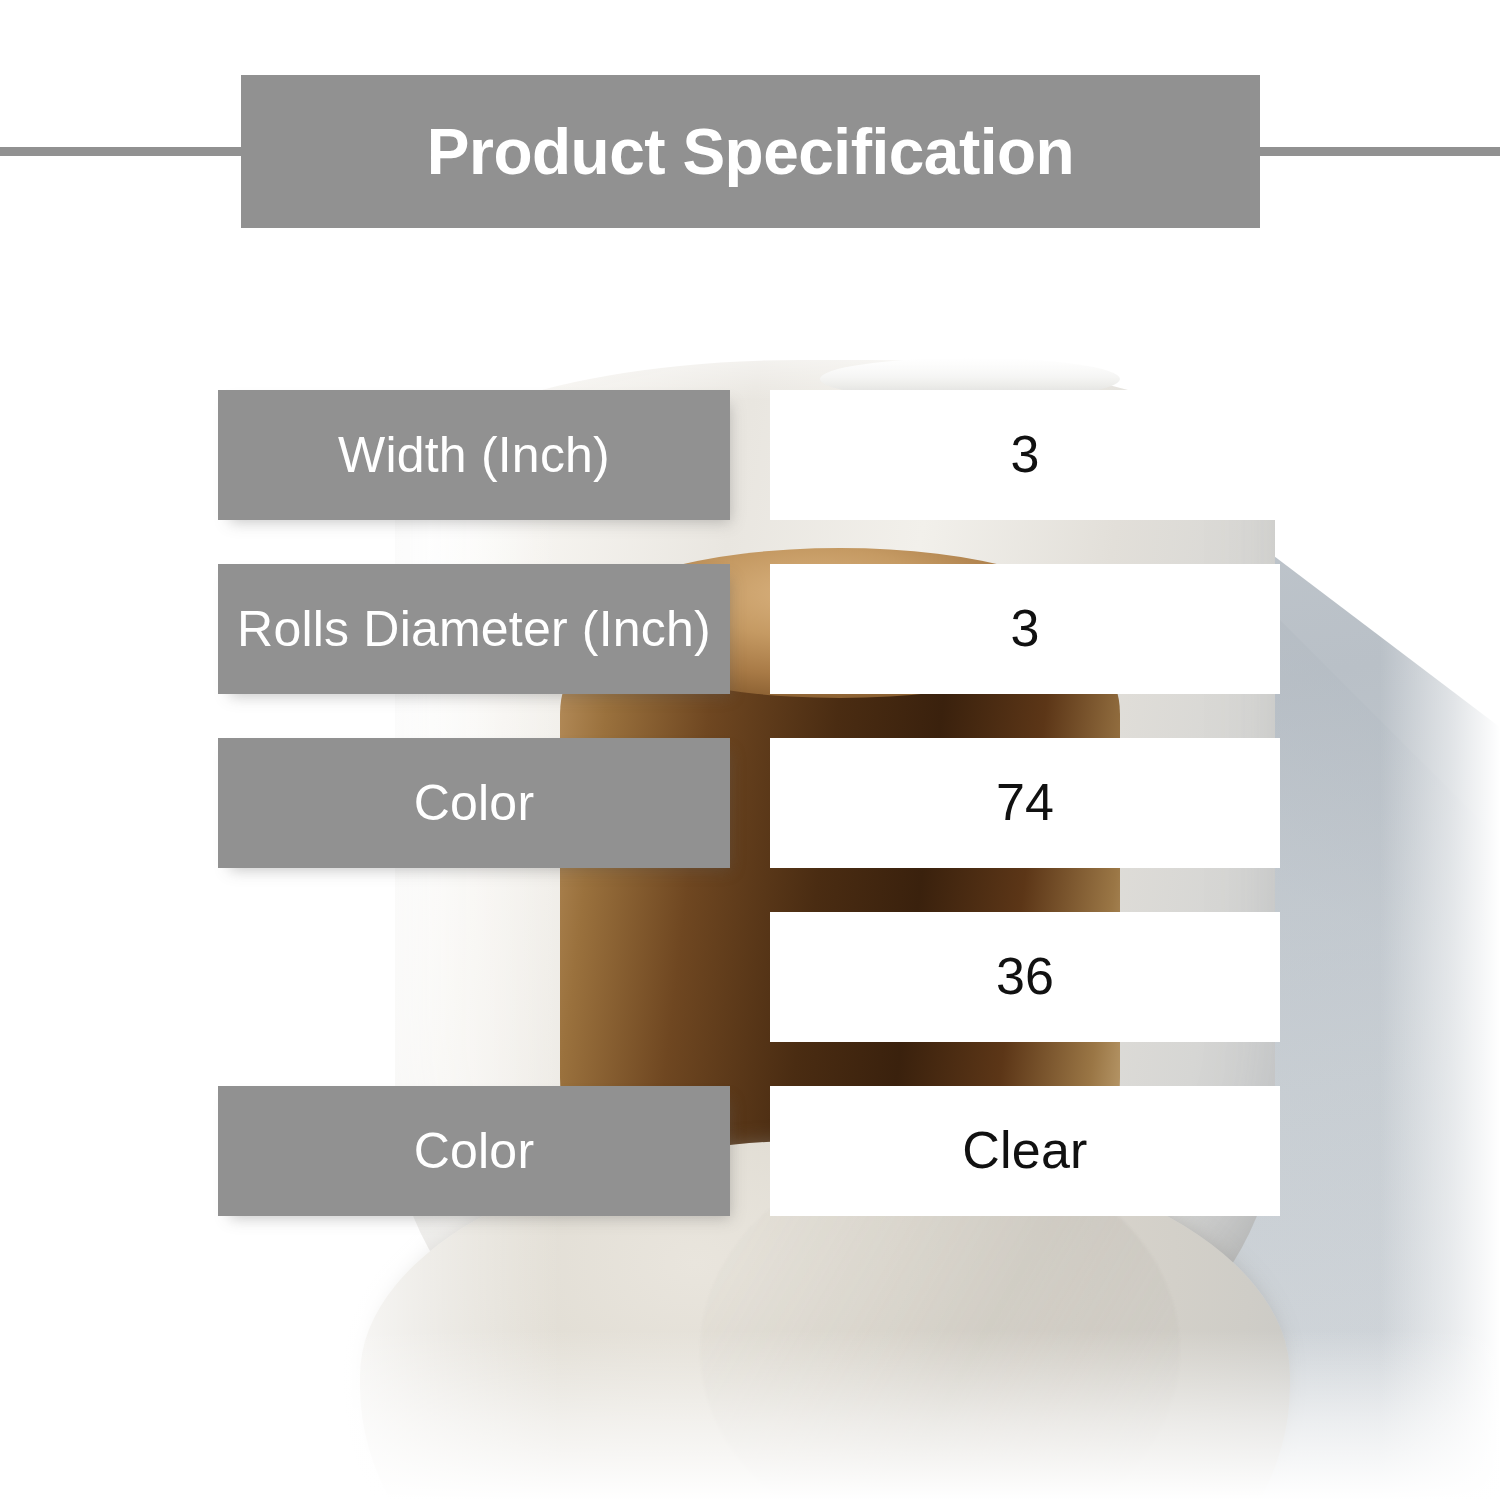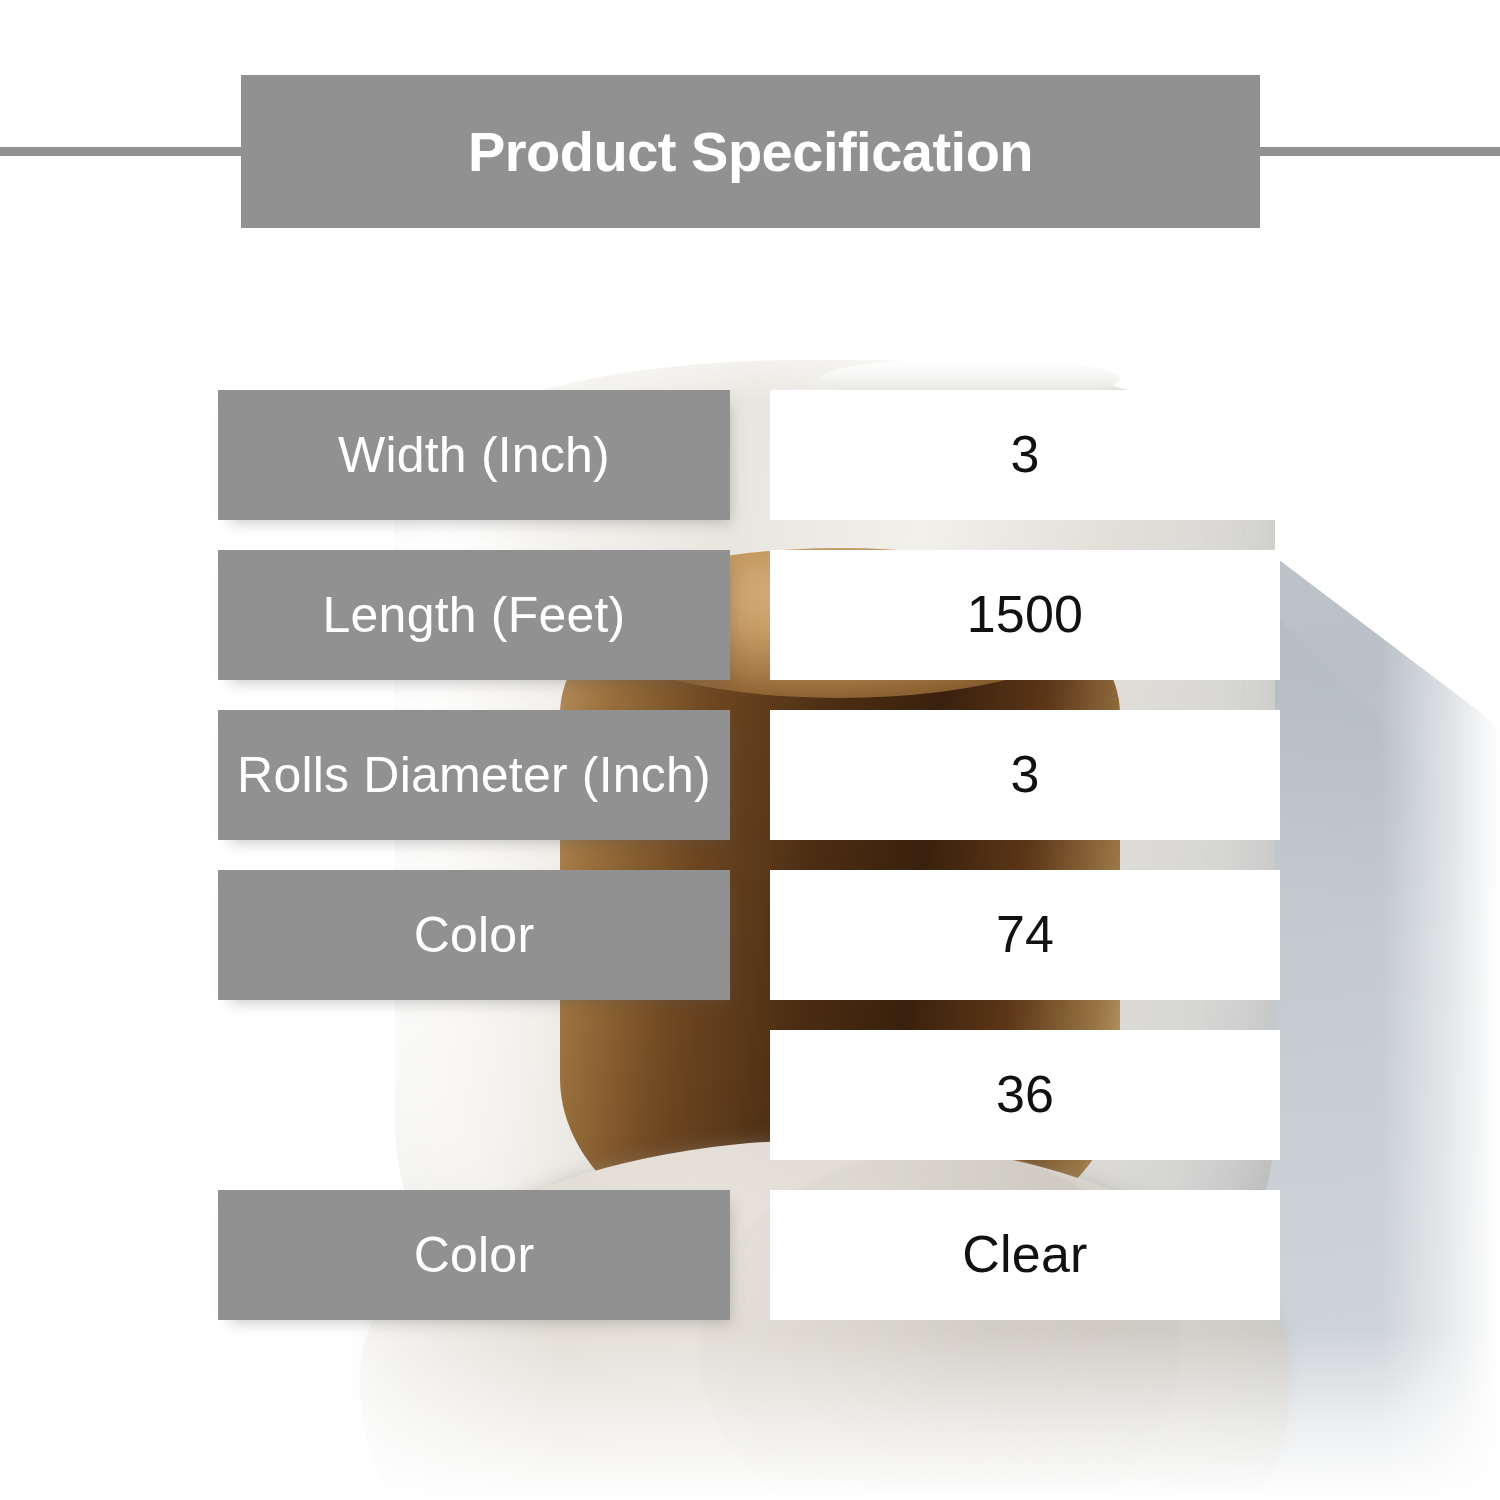--- a/index.html
+++ b/index.html
@@ -213,40 +213,40 @@
     top: 75px;
     width: 1019px;
     height: 153px;
     background: #919191;
     display: flex;
     align-items: center;
     justify-content: center;
   }
   .header-title {
     color: #ffffff;
-    font-size: 56px;
+    font-size: 64px;
     font-weight: 700;
     letter-spacing: -0.5px;
     line-height: 1;
     white-space: nowrap;
     font-family: "Liberation Sans", "DejaVu Sans", sans-serif;
   }
 
   
   #spec-table {
     position: absolute;
     left: 0;
     top: 390px;
     width: 1500px;
     z-index: 6;
   }
   .spec-row {
     position: relative;
     height: 130px;
-    margin-bottom: 30px;
+    margin-bottom: 44px;
   }
   .spec-label {
     position: absolute;
     left: 218px;
     top: 0;
     width: 512px;
     height: 130px;
     background: #919191;
     color: #ffffff;
     display: flex;
@@ -309,24 +309,20 @@
     </div>
   </div>
 
   <div id="spec-table">
 
     <div class="spec-row">
       <div class="spec-label">Width (Inch)</div>
       <div class="spec-value">3</div>
     </div>
 
-    <div class="spec-row">
-      <div class="spec-label">Length (Feet)</div>
-      <div class="spec-value">1500</div>
-    </div>
 
     <div class="spec-row">
       <div class="spec-label">Rolls Diameter (Inch)</div>
       <div class="spec-value">3</div>
     </div>
 
     <div class="spec-row">
       <div class="spec-label">Color</div>
       <div class="spec-value">74</div>
     </div>

